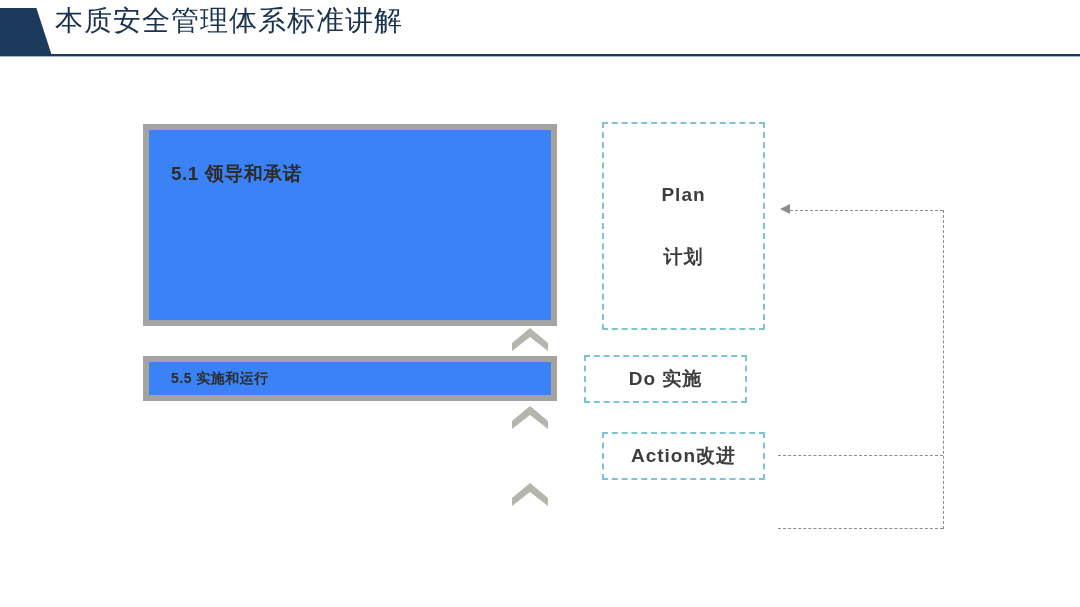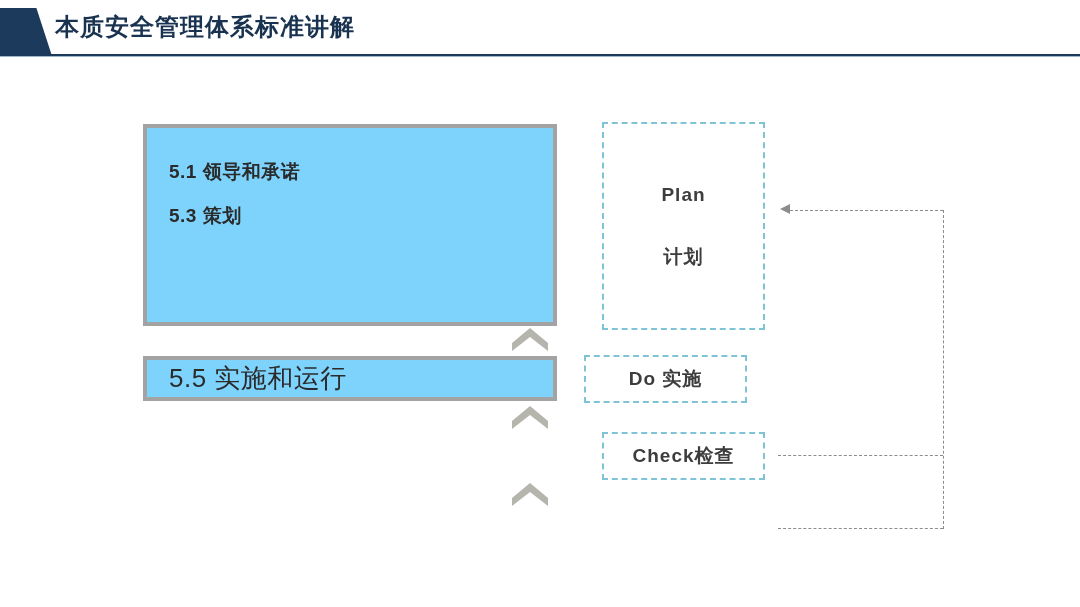--- a/index.html
+++ b/index.html
@@ -24,23 +24,23 @@
     left: 0;
     top: 8px;
     width: 52px;
     height: 48px;
     background: #1b3a5c;
     clip-path: polygon(0 0, 70% 0, 100% 100%, 0 100%);
   }
   .header-title {
     position: absolute;
     left: 55px;
-    top: 10px;
-    font-size: 24px;
-    font-weight: bold;
+    top: 4px;
+    font-size: 28px;
+    font-weight: normal;
     color: #18324f;
     letter-spacing: 1px;
     line-height: 34px;
     white-space: nowrap;
   }
   .header-rule {
     position: absolute;
     left: 0;
     top: 54px;
     width: 1080px;
@@ -52,22 +52,22 @@
     left: 0;
     top: 56px;
     width: 1080px;
     height: 1px;
     background: #9fb6cd;
   }
 
   
   .gold-box {
     position: absolute;
-    border: 4px solid #a3a3a3;
-    background: #7dd3fc;
+    border: 6px solid #a3a3a3;
+    background: #3b82f6;
     box-sizing: border-box;
   }
   .gold-box-main {
     left: 143px;
     top: 124px;
     width: 414px;
     height: 202px;
     padding: 22px 0 0 22px;
   }
   .gold-line {
@@ -83,22 +83,22 @@
     width: 414px;
     height: 45px;
     display: flex;
     align-items: center;
     padding-left: 22px;
   }
   .row-55 { top: 356px; }
   .row-56 { top: 433px; }
   .row-57 { top: 511px; }
   .row-text {
-    font-size: 26px;
-    font-weight: normal;
+    font-size: 14px;
+    font-weight: bold;
     color: #2b2b2b;
     letter-spacing: 0.5px;
     white-space: nowrap;
   }
 
   
   .chevron {
     position: absolute;
     width: 38px;
     height: 26px;
@@ -184,21 +184,20 @@
 
 <div id="slide">
 
   <div class="header-shape"></div>
   <div class="header-title">本质安全管理体系标准讲解</div>
   <div class="header-rule"></div>
   <div class="header-rule-light"></div>
 
   <div class="gold-box gold-box-main">
     <div class="gold-line">5.1  领导和承诺</div>
-    <div class="gold-line">5.3  策划</div>
   </div>
 
   <div class="chevron chev-1">
     <svg width="38" height="26" viewBox="0 0 38 26" xmlns="http://www.w3.org/2000/svg">
       <polygon points="19,2 37,17 37,25 19,11 1,25 1,17" fill="#b5b5ae"></polygon>
     </svg>
   </div>
 
   <div class="gold-box gold-box-row row-55">
     <span class="row-text">5.5  实施和运行</span>
@@ -221,21 +220,21 @@
   <div class="pdca-box pdca-plan">
     <div class="pdca-text">Plan</div>
     <div class="pdca-text">计划</div>
   </div>
 
   <div class="pdca-box pdca-do">
     <div class="pdca-text">Do  实施</div>
   </div>
 
   <div class="pdca-box pdca-check">
-    <div class="pdca-text">Check检查</div>
+    <div class="pdca-text">Action改进</div>
   </div>
 
 
   <div class="conn-h conn-top"></div>
   <div class="arrow-head"></div>
   <div class="conn-v conn-right"></div>
   <div class="conn-h conn-mid"></div>
   <div class="conn-h conn-bot"></div>
 
 </div>

